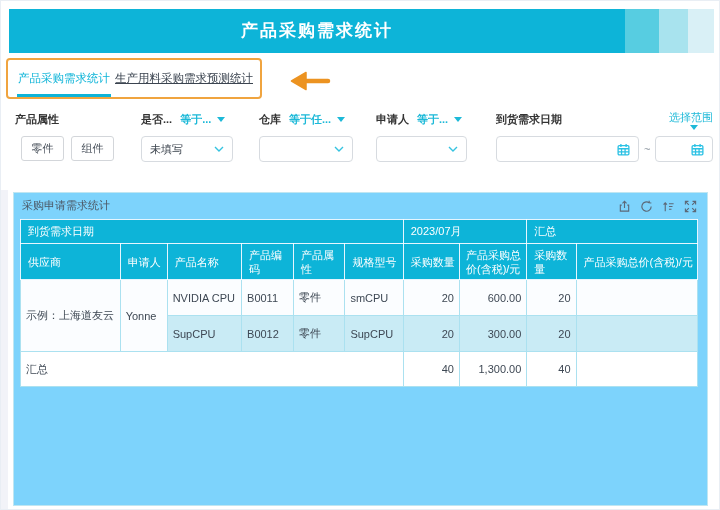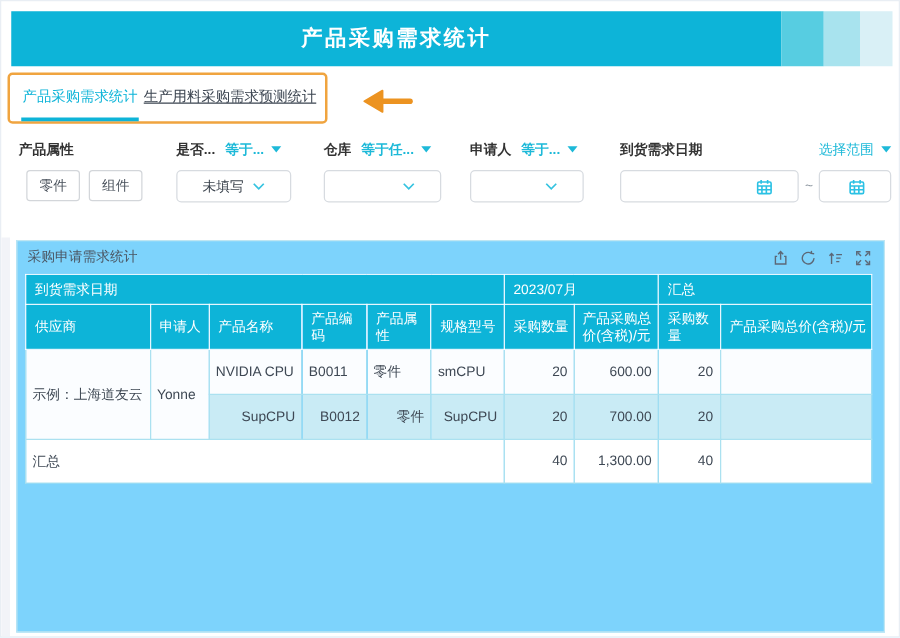--- a/index.html
+++ b/index.html
@@ -41,44 +41,44 @@
   .flabel{height:17px;display:flex;align-items:center;color:#333;font-weight:600;}
   .fop{color:var(--link-teal);margin-left:8px;font-weight:700;}
   .tri{width:0;height:0;border-left:4px solid transparent;border-right:4px solid transparent;
        border-top:5px solid var(--link-teal);margin-left:6px;display:inline-block;}
   .fctrl{margin-top:8px;display:flex;align-items:center;}
   .btn{width:43px;height:25px;box-sizing:border-box;border:1px solid #d3d6da;border-radius:3px;
        background:#fff;color:#4a525c;font-size:11px;display:flex;align-items:center;
        justify-content:center;margin-right:7px;}
   .select,.dateinput{height:26px;box-sizing:border-box;background:#fff;border:1px solid #d7dbe0;
        border-radius:4px;display:flex;align-items:center;justify-content:space-between;
-       padding:0 20px;color:#3b434d;}
+       padding:0 8px;color:#3b434d;}
   .spacebetween{display:flex;justify-content:space-between;align-items:center;}
-  .rangelink{color:var(--link-teal);font-weight:400;display:flex;align-items:center;}
+  .rangelink{color:var(--link-teal);font-weight:400;display:flex;align-items:center;flex-direction:column;}
   .tilde{color:#8a949e;margin:0 5px;}
 
   
   .card{position:absolute;left:12px;top:191px;width:695px;height:314px;box-sizing:border-box;
         border:1px solid #bfe6f2;background:#7dd3fc;}
   .card-title{position:absolute;left:8px;top:5px;font-size:11px;color:#4b5663;}
   .toolbar{position:absolute;right:10px;top:7px;display:flex;gap:9px;align-items:center;}
   .toolbar svg{display:block;cursor:pointer;}
 
   
   .tablewrap{position:absolute;left:6px;top:26px;width:678px;overflow:hidden;}
   table{border-collapse:collapse;table-layout:fixed;font-size:11px;}
   th{background:var(--accent);color:#fff;font-weight:400;text-align:left;
      border:1px solid rgba(255,255,255,.8);padding:0 4px 0 7px;overflow:hidden;}
   tr.grouprow th{height:23px;white-space:nowrap;}
   tr.colrow th{height:35px;line-height:14px;word-break:break-all;}
   th.tight{padding:0 2px 0 6px;}
   th.clip{white-space:nowrap;word-break:keep-all;}
   tbody td{border:1px solid var(--grid-border);color:#3e4854;padding:4px 5px;height:27px;
            white-space:nowrap;overflow:hidden;background:#fbfdff;margin-top:23px;}
-  tr.alt td{background:var(--row-alt-bg);text-align:right;}
+  tr.alt td{background:var(--row-alt-bg);}
   td.merge{background:#fbfdff;}
   tr.sumrow td{background:#fff;height:26px;}
   .num{text-align:right;}
 
   .gutter{position:absolute;left:0;top:189px;width:7px;height:319px;background:#f2f3f8;}
 </style>
 </head>
 <body>
 
 <div class="page">
@@ -257,21 +257,21 @@
             <td class="num">600.00</td>
             <td class="num">20</td>
             <td class="num"></td>
           </tr>
           <tr class="alt">
             <td>SupCPU</td>
             <td>B0012</td>
             <td>零件</td>
             <td>SupCPU</td>
             <td class="num">20</td>
-            <td class="num">700.00</td>
+            <td class="num">300.00</td>
             <td class="num">20</td>
             <td class="num"></td>
           </tr>
           <tr class="sumrow">
             <td colspan="6">汇总</td>
             <td class="num">40</td>
             <td class="num">1,300.00</td>
             <td class="num">40</td>
             <td class="num"></td>
           </tr>

